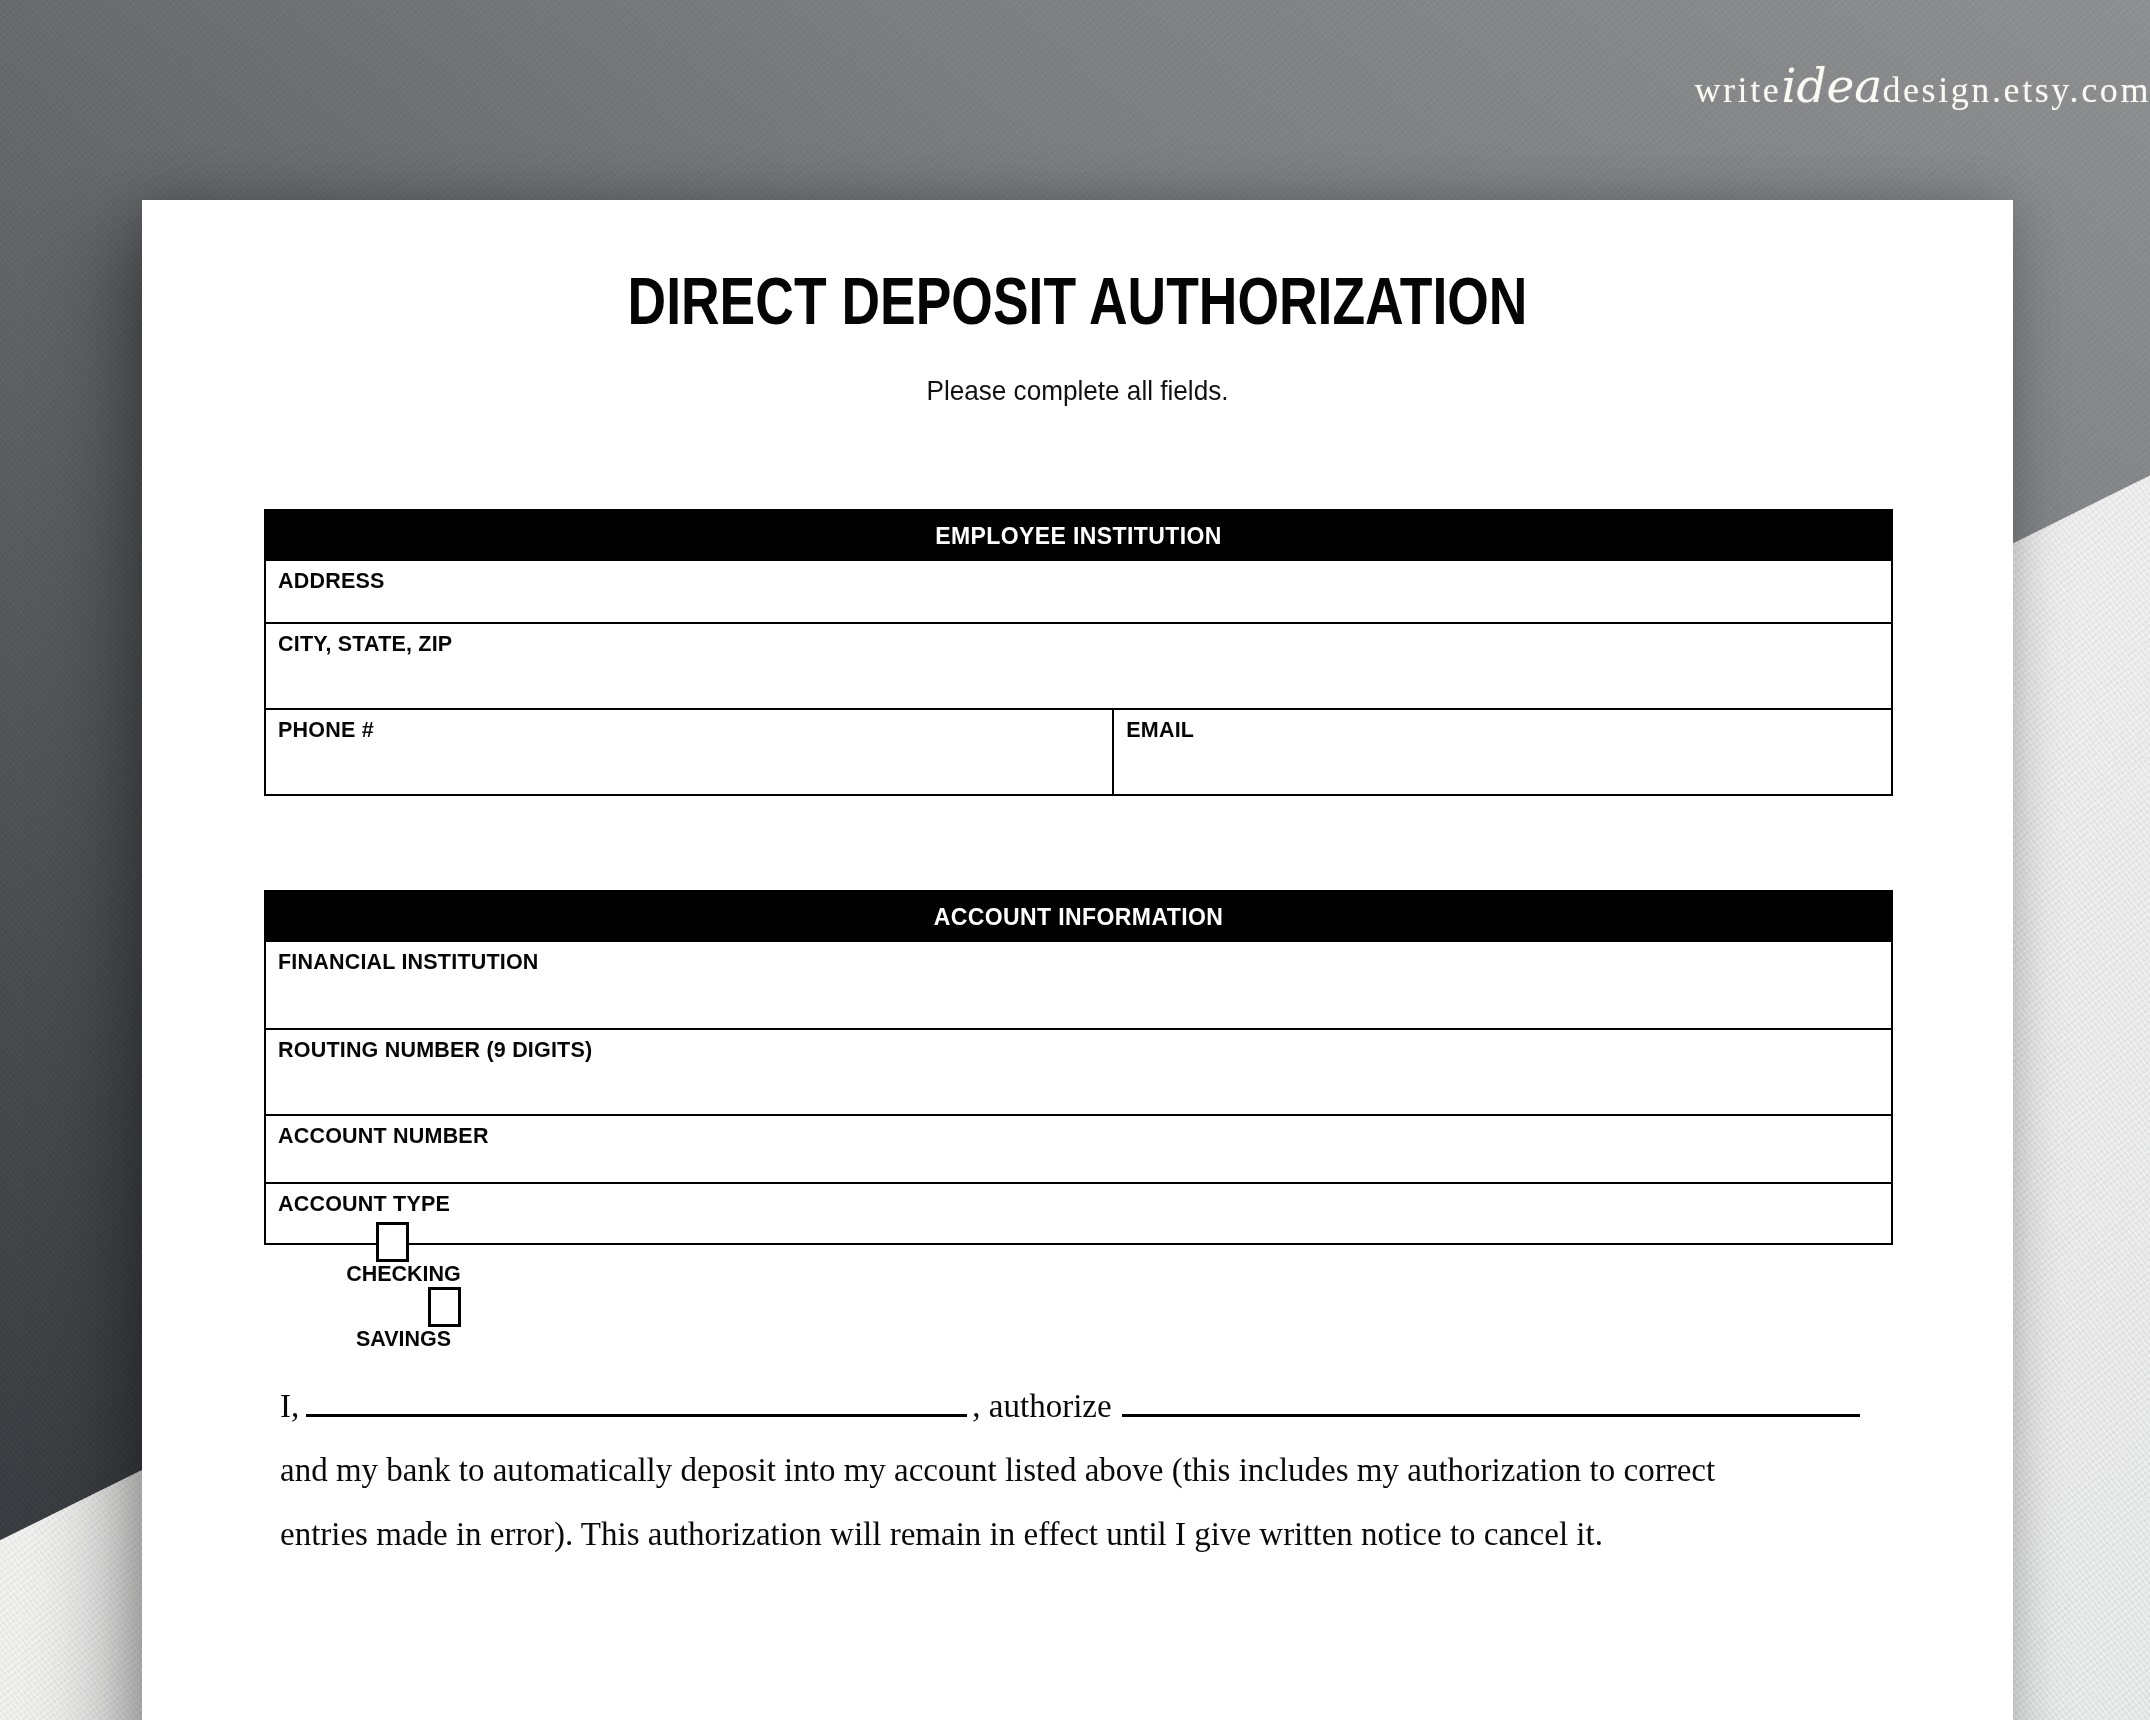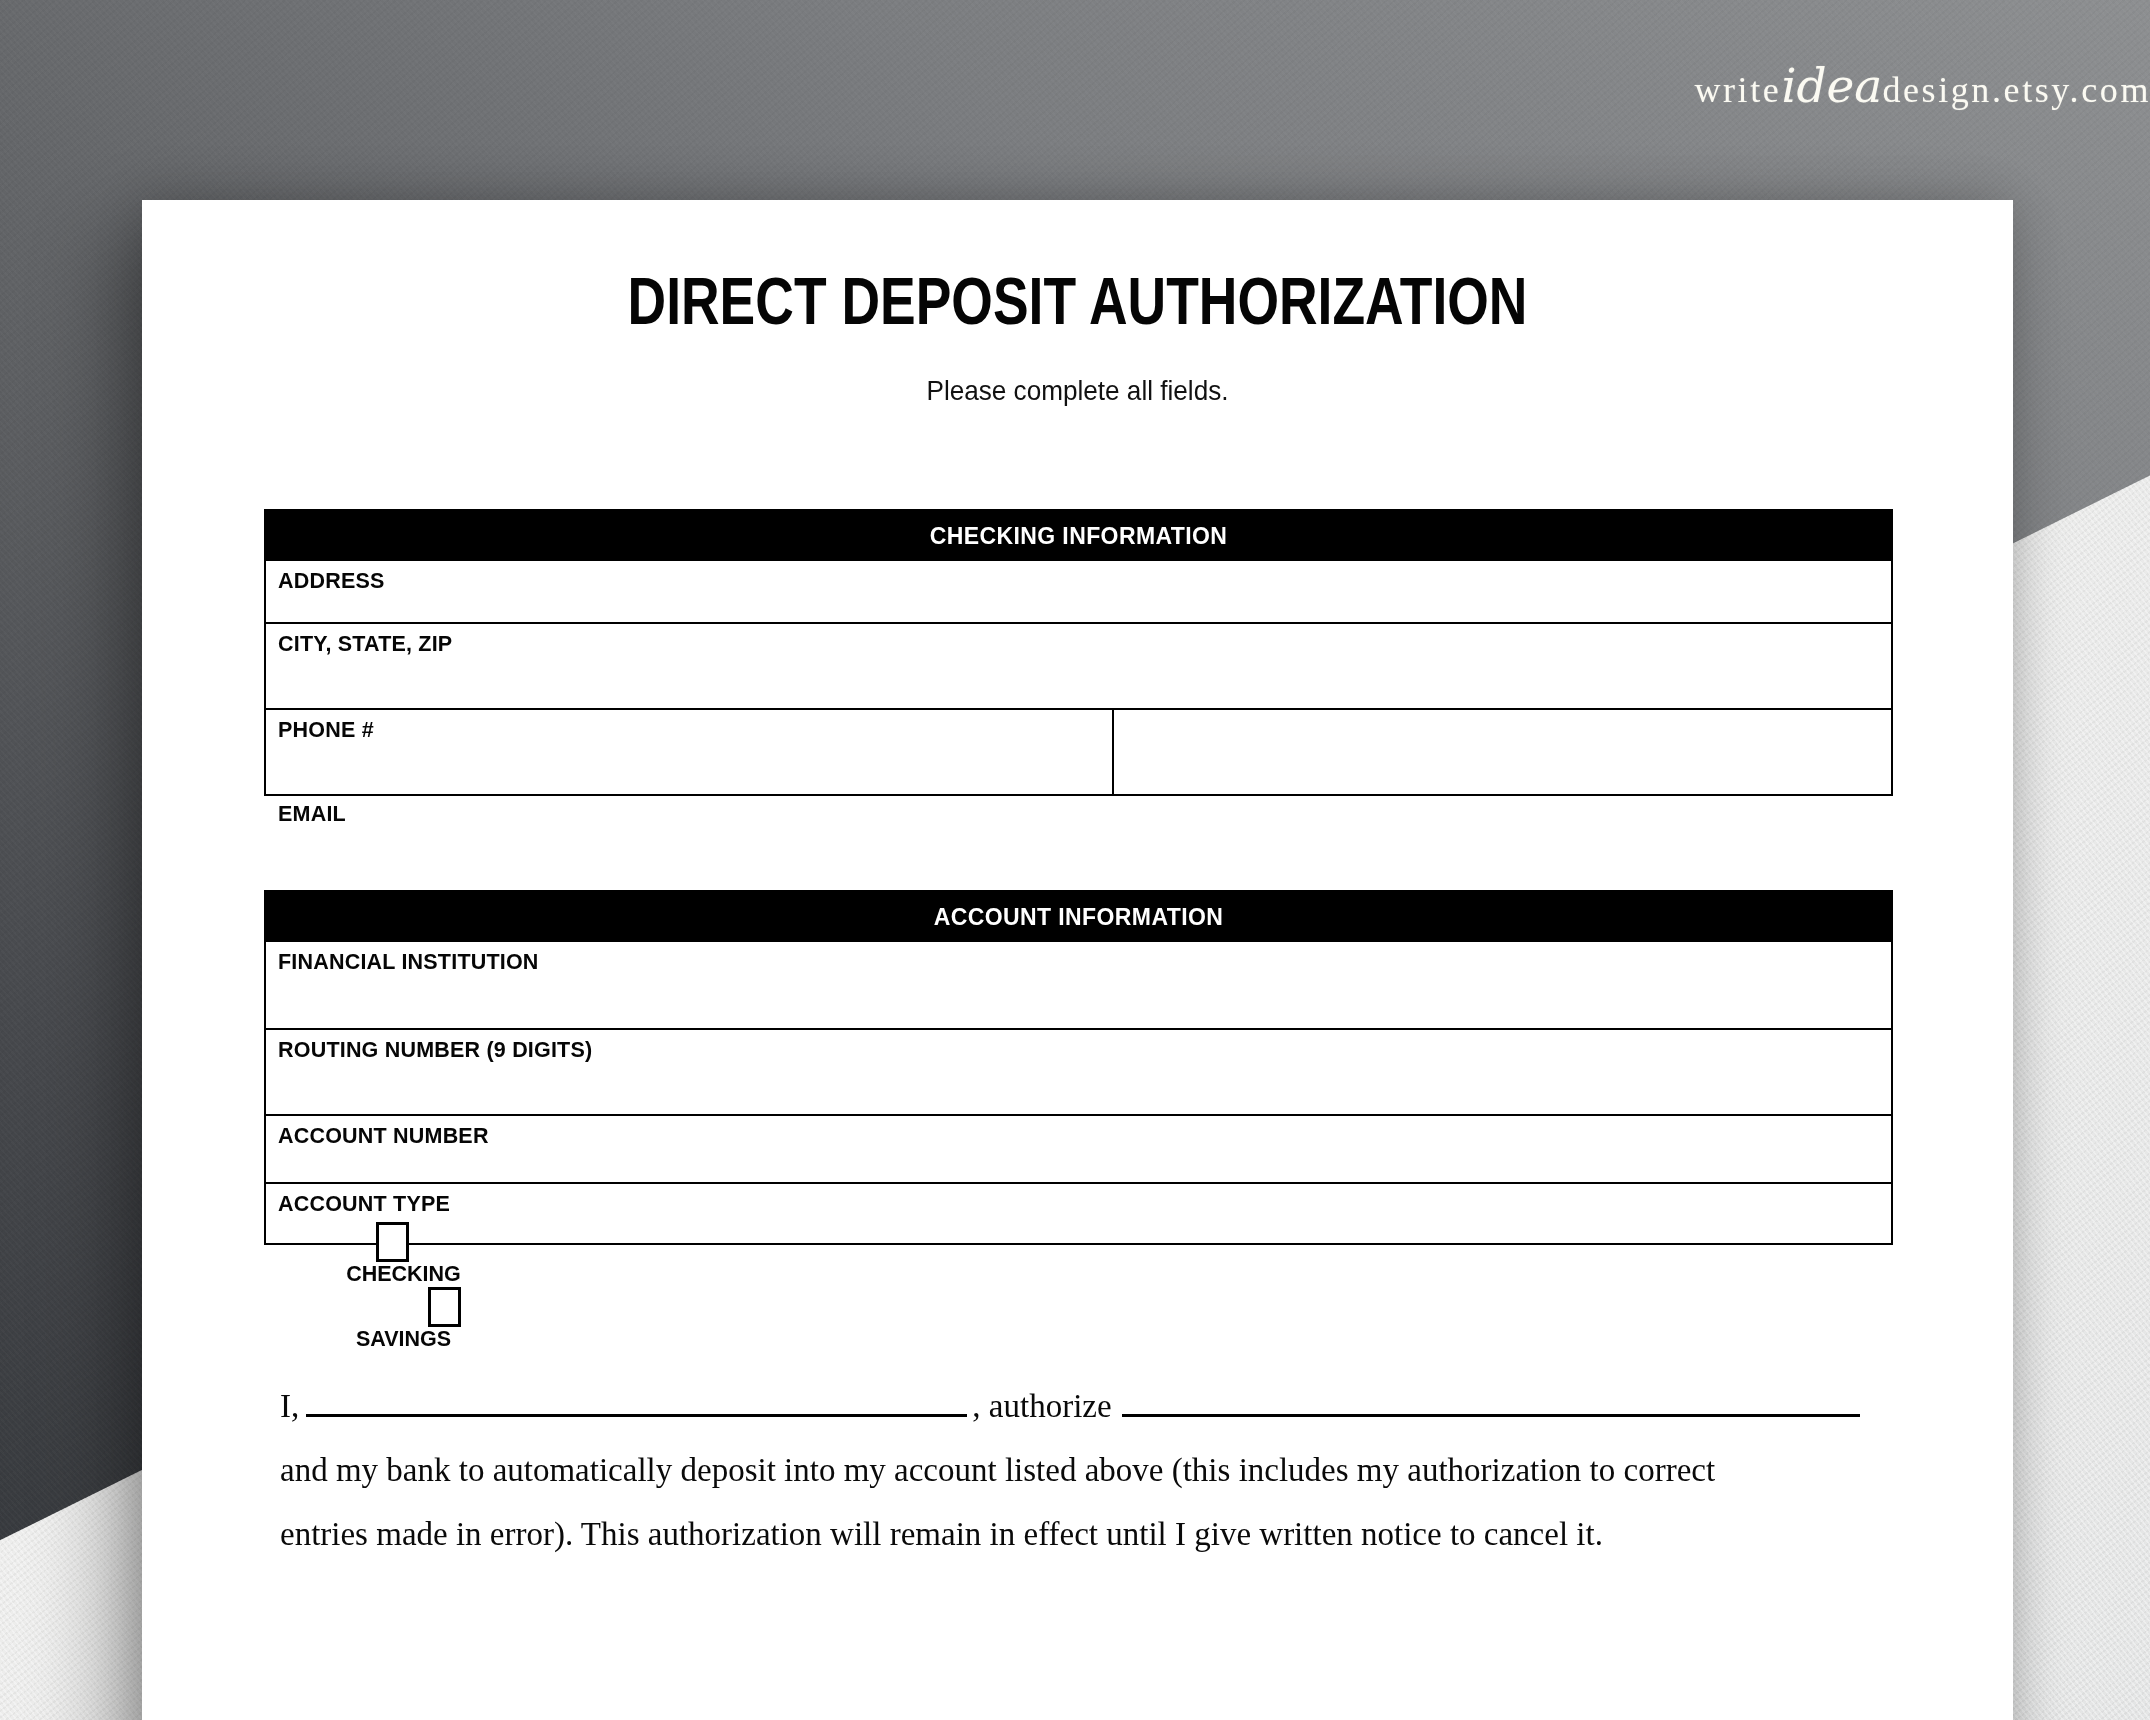--- a/index.html
+++ b/index.html
@@ -80,21 +80,21 @@
   .h96  { height: 61px; }
   .h100 { height: 86px; }
   .h102 { height: 68px; }
   .field-label {
     position: absolute; top: 7.7px; left: 12px;
     font-size: 21.5px; font-weight: bold; color: #060606;
     letter-spacing: 0.2px; white-space: nowrap;
   }
   .fill-area { position: absolute; left: 0; top: 34px; right: 0; bottom: 0; }
 
-  .split-row { display: flex; flex-direction: column; }
+  .split-row { display: flex; }
   .split-cell { position: relative; height: 100%; }
   .cell-phone { width: 52.2%; border-right: 2.6px solid #000; }
   .cell-email { flex: 1; }
 
   .checkbox-line {
     position: absolute; top: 38px; left: 57px;
     display: flex; align-items: center; flex-direction: column;
   }
   .checkbox {
     width: 33px; height: 40px;
@@ -130,21 +130,21 @@
 <div class="watermark">
   <span>write</span><span class="script">idea</span><span>design.etsy.com</span>
 </div>
 
 <div class="page">
 
   <div class="form-title">DIRECT DEPOSIT AUTHORIZATION</div>
   <div class="form-subtitle">Please complete all fields.</div>
 
   <div class="form-table table-employee">
-    <div class="section-bar">CHECKING INFORMATION</div>
+    <div class="section-bar">EMPLOYEE INSTITUTION</div>
 
     <div class="field-row first h96">
       <span class="field-label">ADDRESS</span>
       <div class="fill-area"></div>
     </div>
 
     <div class="field-row h100">
       <span class="field-label">CITY, STATE, ZIP</span>
       <div class="fill-area"></div>
     </div>

